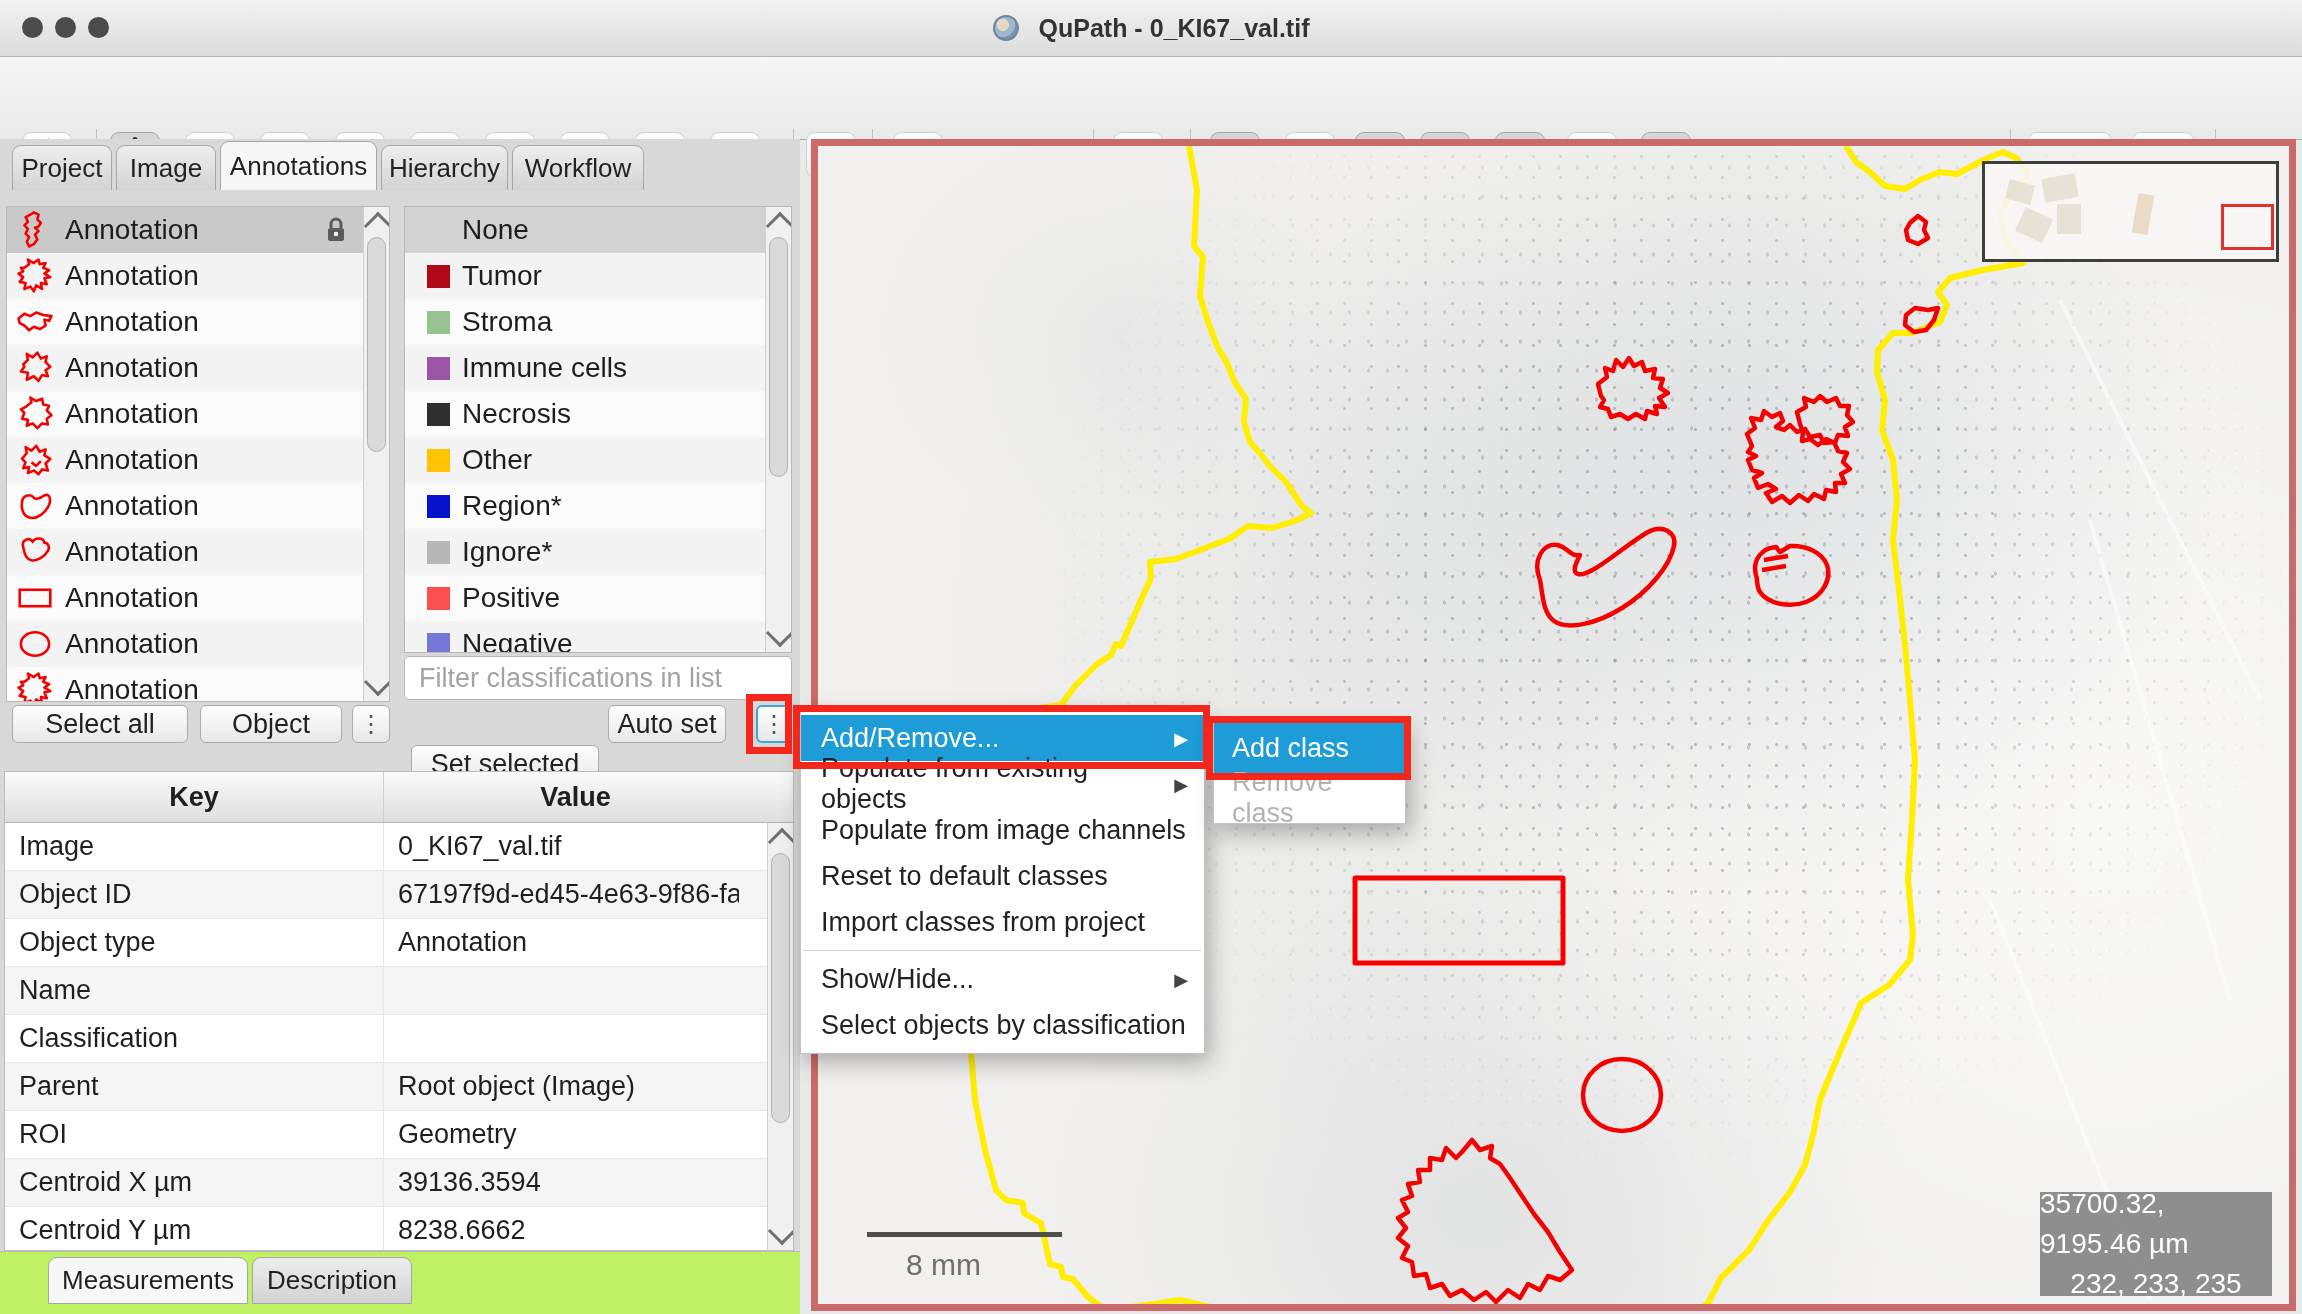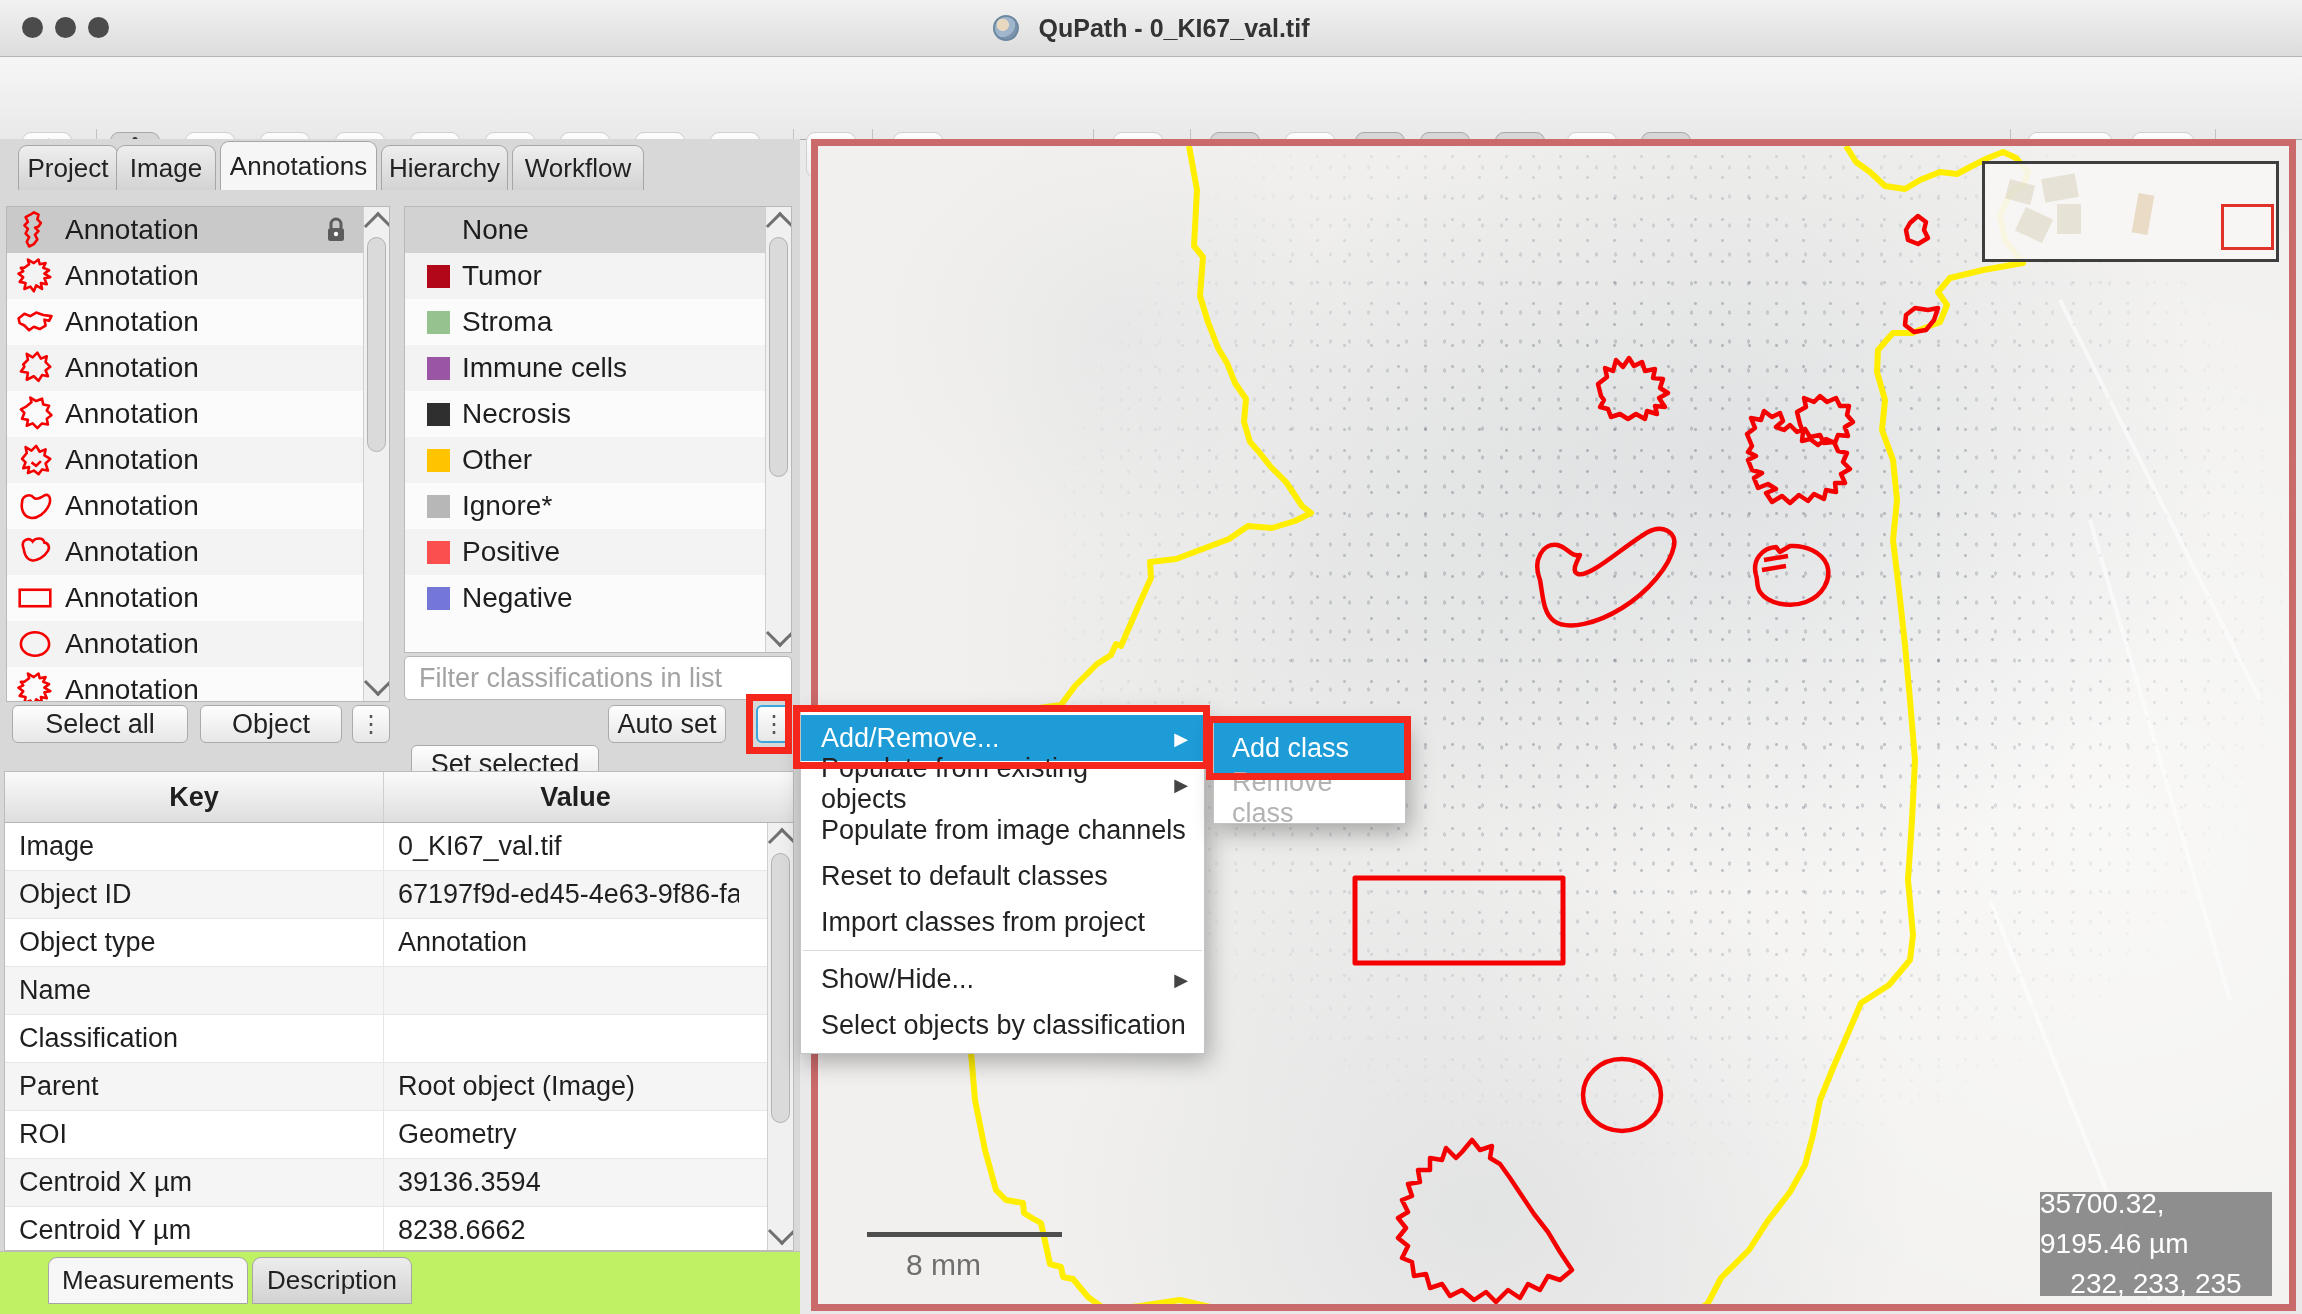--- a/index.html
+++ b/index.html
@@ -309,21 +309,21 @@
     </button>
     <button class="tb" style="left:2132px;width:62px">
       <span class="tb-label-dark" style="font-size:24px">&lt;/&gt;</span>
     </button>
     <div class="tbsep" style="left:2215px"></div>
     <div style="position:absolute;left:2238px;top:80px;font-size:32px;color:#3c3c3c;" class="glyph">»</div>
   </div>
 
   <div class="left-panel">
     <div class="tabbar">
-      <div class="tab" style="left:18px;width:100px">Project</div>
+      <div class="tab" style="left:12px;width:100px">Project</div>
       <div class="tab" style="left:116px;width:100px">Image</div>
       <div class="tab sel" style="left:220px;width:157px">Annotations</div>
       <div class="tab" style="left:381px;width:127px">Hierarchy</div>
       <div class="tab" style="left:512px;width:132px">Workflow</div>
     </div>
 
     <div class="listbox" style="left:6px;top:67px;width:384px;height:496px;">
       <div style="width:357px;">
         <div class="lrow sel">
           <svg class="aicon" viewBox="0 0 34 34">
@@ -424,20 +424,24 @@
           <span class="swatch" style="background: rgb(154, 86, 165);"></span>
           <span>Immune cells</span>
         </div>
         <div class="lrow">
           <span class="swatch" style="background: rgb(47, 47, 47);"></span>
           <span>Necrosis</span>
         </div>
         <div class="lrow">
           <span class="swatch" style="background: rgb(255, 195, 0);"></span>
           <span>Other</span>
+        </div>
+        <div class="lrow">
+          <span class="swatch" style="background: rgb(7, 18, 204);"></span>
+          <span>Region*</span>
         </div>
         <div class="lrow">
           <span class="swatch" style="background: rgb(183, 183, 183);"></span>
           <span>Ignore*</span>
         </div>
         <div class="lrow">
           <span class="swatch" style="background: rgb(251, 78, 78);"></span>
           <span>Positive</span>
         </div>
         <div class="lrow">

